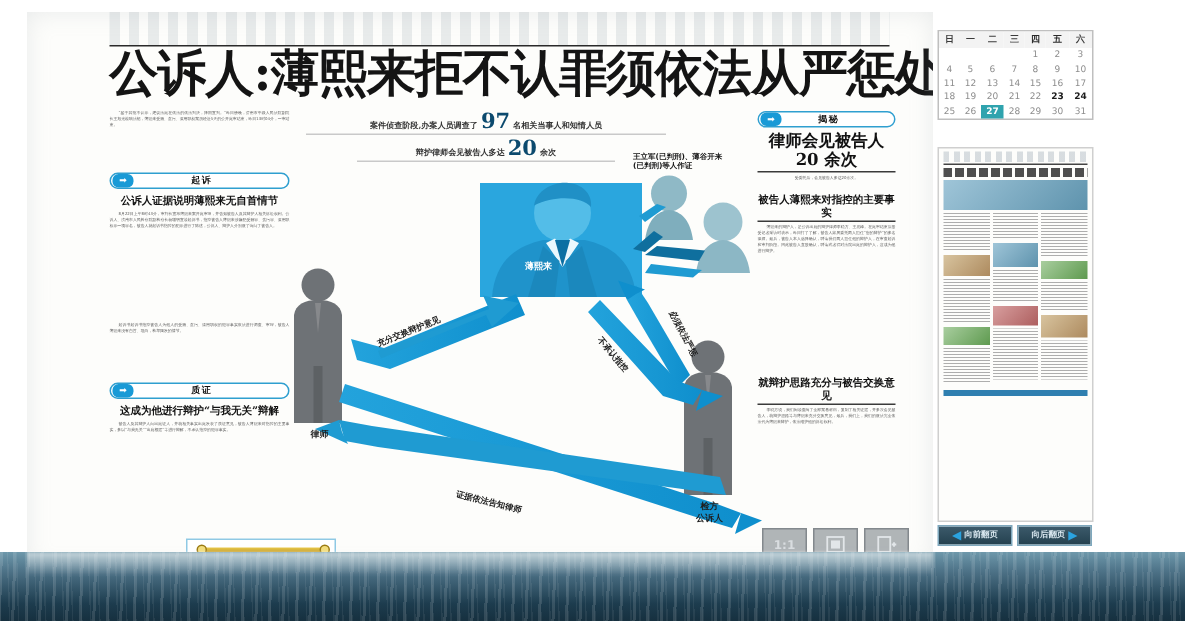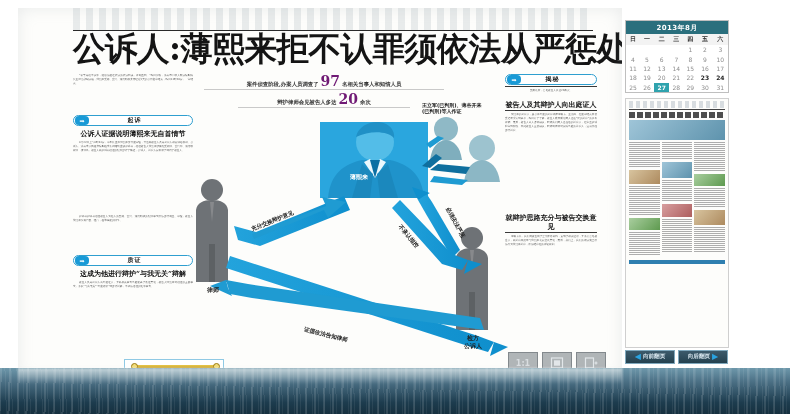--- a/index.html
+++ b/index.html
@@ -121,21 +121,21 @@
     border-bottom:1px solid #c9c9c9;
     padding-bottom:1px; margin-bottom:2px;
     white-space:nowrap;
   }
   .stat-row .t{
     font-family:"DejaVu Serif", serif;
     font-size:5.4px; color:#333; font-weight:700;
   }
   .stat-row .n{
     font-family:"DejaVu Serif", serif;
-    font-size:14px; font-weight:700; color:#701a75;
+    font-size:14px; font-weight:700; color:#0c4a6e;
     padding:0 2px;
     line-height:14px;
   }
 
   
   #col-right{
     position:absolute; left:487px; top:66px; width:92px; height:300px;
   }
   .big-head{
     font-family:"DejaVu Serif", serif;
@@ -390,25 +390,29 @@
         <span class="t">余次</span>
       </div>
     </div>
 
     <div id="col-right">
       <div class="sec-pill">
         <span class="arrow-badge">➡</span>
         <span class="sec-label">揭秘</span>
       </div>
 
+      <div class="big-head">
+        <span>律师会见被告人</span>
+        <span class="l2">20 余次</span>
+      </div>
       <div class="hrule"></div>
 
       <div class="body-copy" style="height:8px;text-align:center;">受委托后，会见被告人多达20余次。</div>
 
-      <div class="sub-head">被告人及其辩护人向出庭证人</div>
+      <div class="sub-head">被告人薄熙来对指控的主要事实</div>
       <div class="body-copy ind" style="height:96px;">薄熙来的辩护人，是公诉出庭的辩护律师李晓方、王兆峰。在庭审结束后接受记者采访时表示，昨日打了了解，被告人家属委托两人担任“您的辩护”的多名律师。最后，被告人本人选择确认，聘请我们两人担任他的辩护人，在审查起诉和审判阶段。因此被告人直接确认，聘请或者得对法院出庭的辩护人，这成为他进行辩护。</div>
 
       <div class="sub-head" style="margin-top:4px;">就辩护思路充分与被告交换意见</div>
       <div class="body-copy ind" style="height:58px;">李晓方说，我们阅读查阅了全部案卷材料，复制了相关证据，并多次会见被告人，就辩护思路等与薄熙来充分交换意见，最后，我们上，我们的做法完全依法代为薄熙来辩护，依法维护他的诉讼权利。</div>
     </div>
 
     <div id="diagram">
       <svg width="320" height="272" viewBox="0 0 320 272">
         <defs>
           <linearGradient id="gArrow" x1="0" y1="0" x2="1" y2="0">
@@ -535,21 +539,20 @@
 
   <div id="water">
     <div class="mirror"></div>
     <div class="shimmer"></div>
   </div>
 
   <div id="rail">
     <div class="rail-bg"></div>
 
     <div id="calendar">
-      <div class="cal-title">2013年8月</div>
       <table>
         <thead>
           <tr>
             <th>日</th>
             <th>一</th>
             <th>二</th>
             <th>三</th>
             <th class="wk">四</th>
             <th class="wk">五</th>
             <th>六</th>

